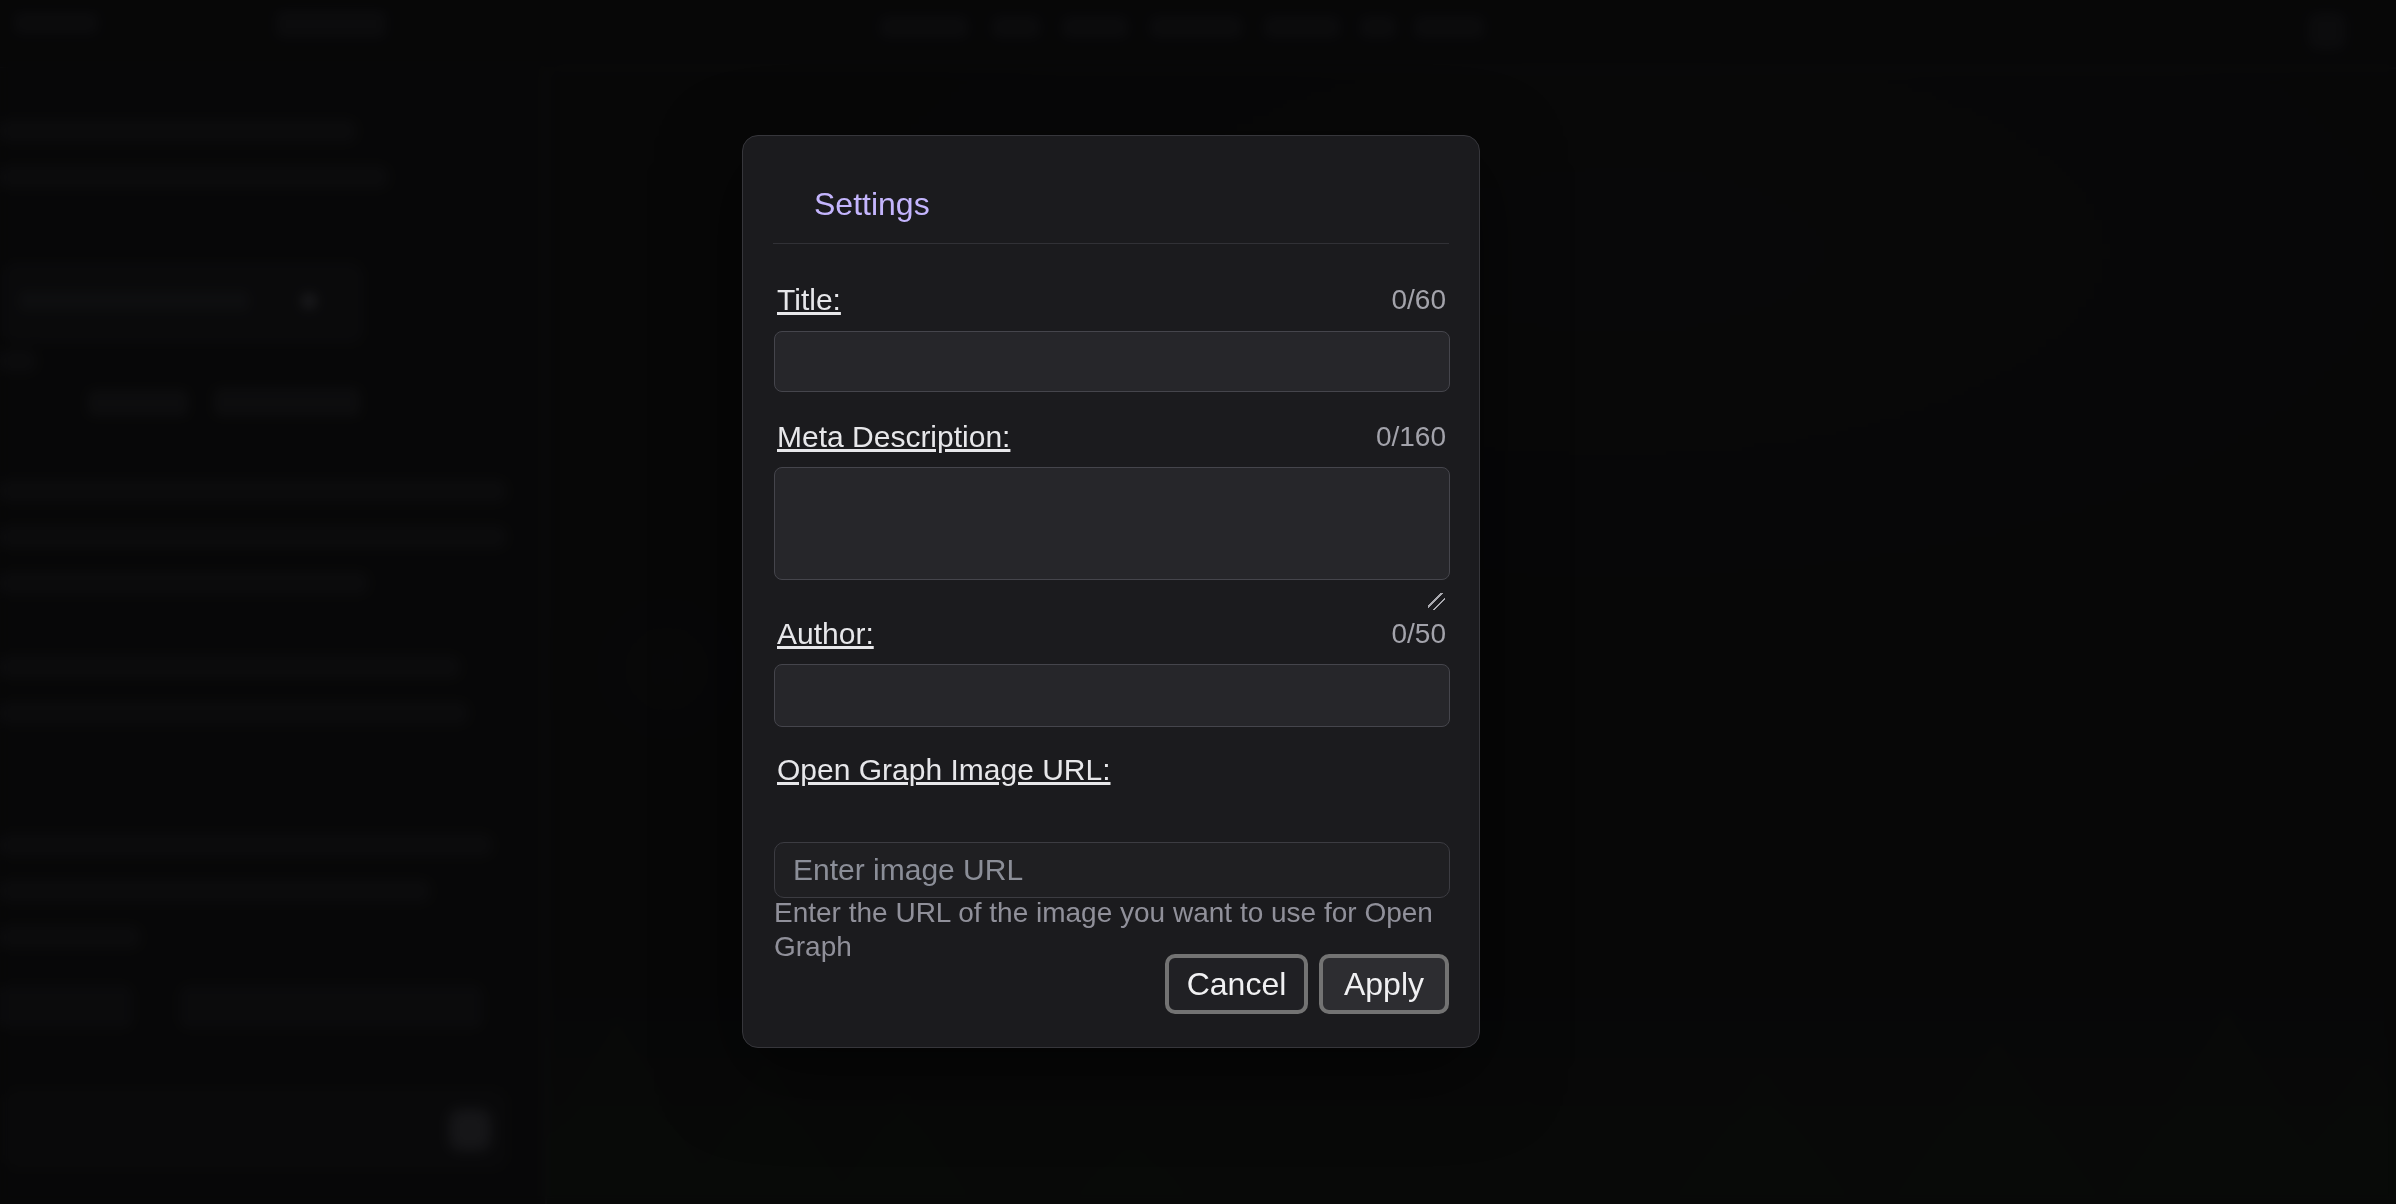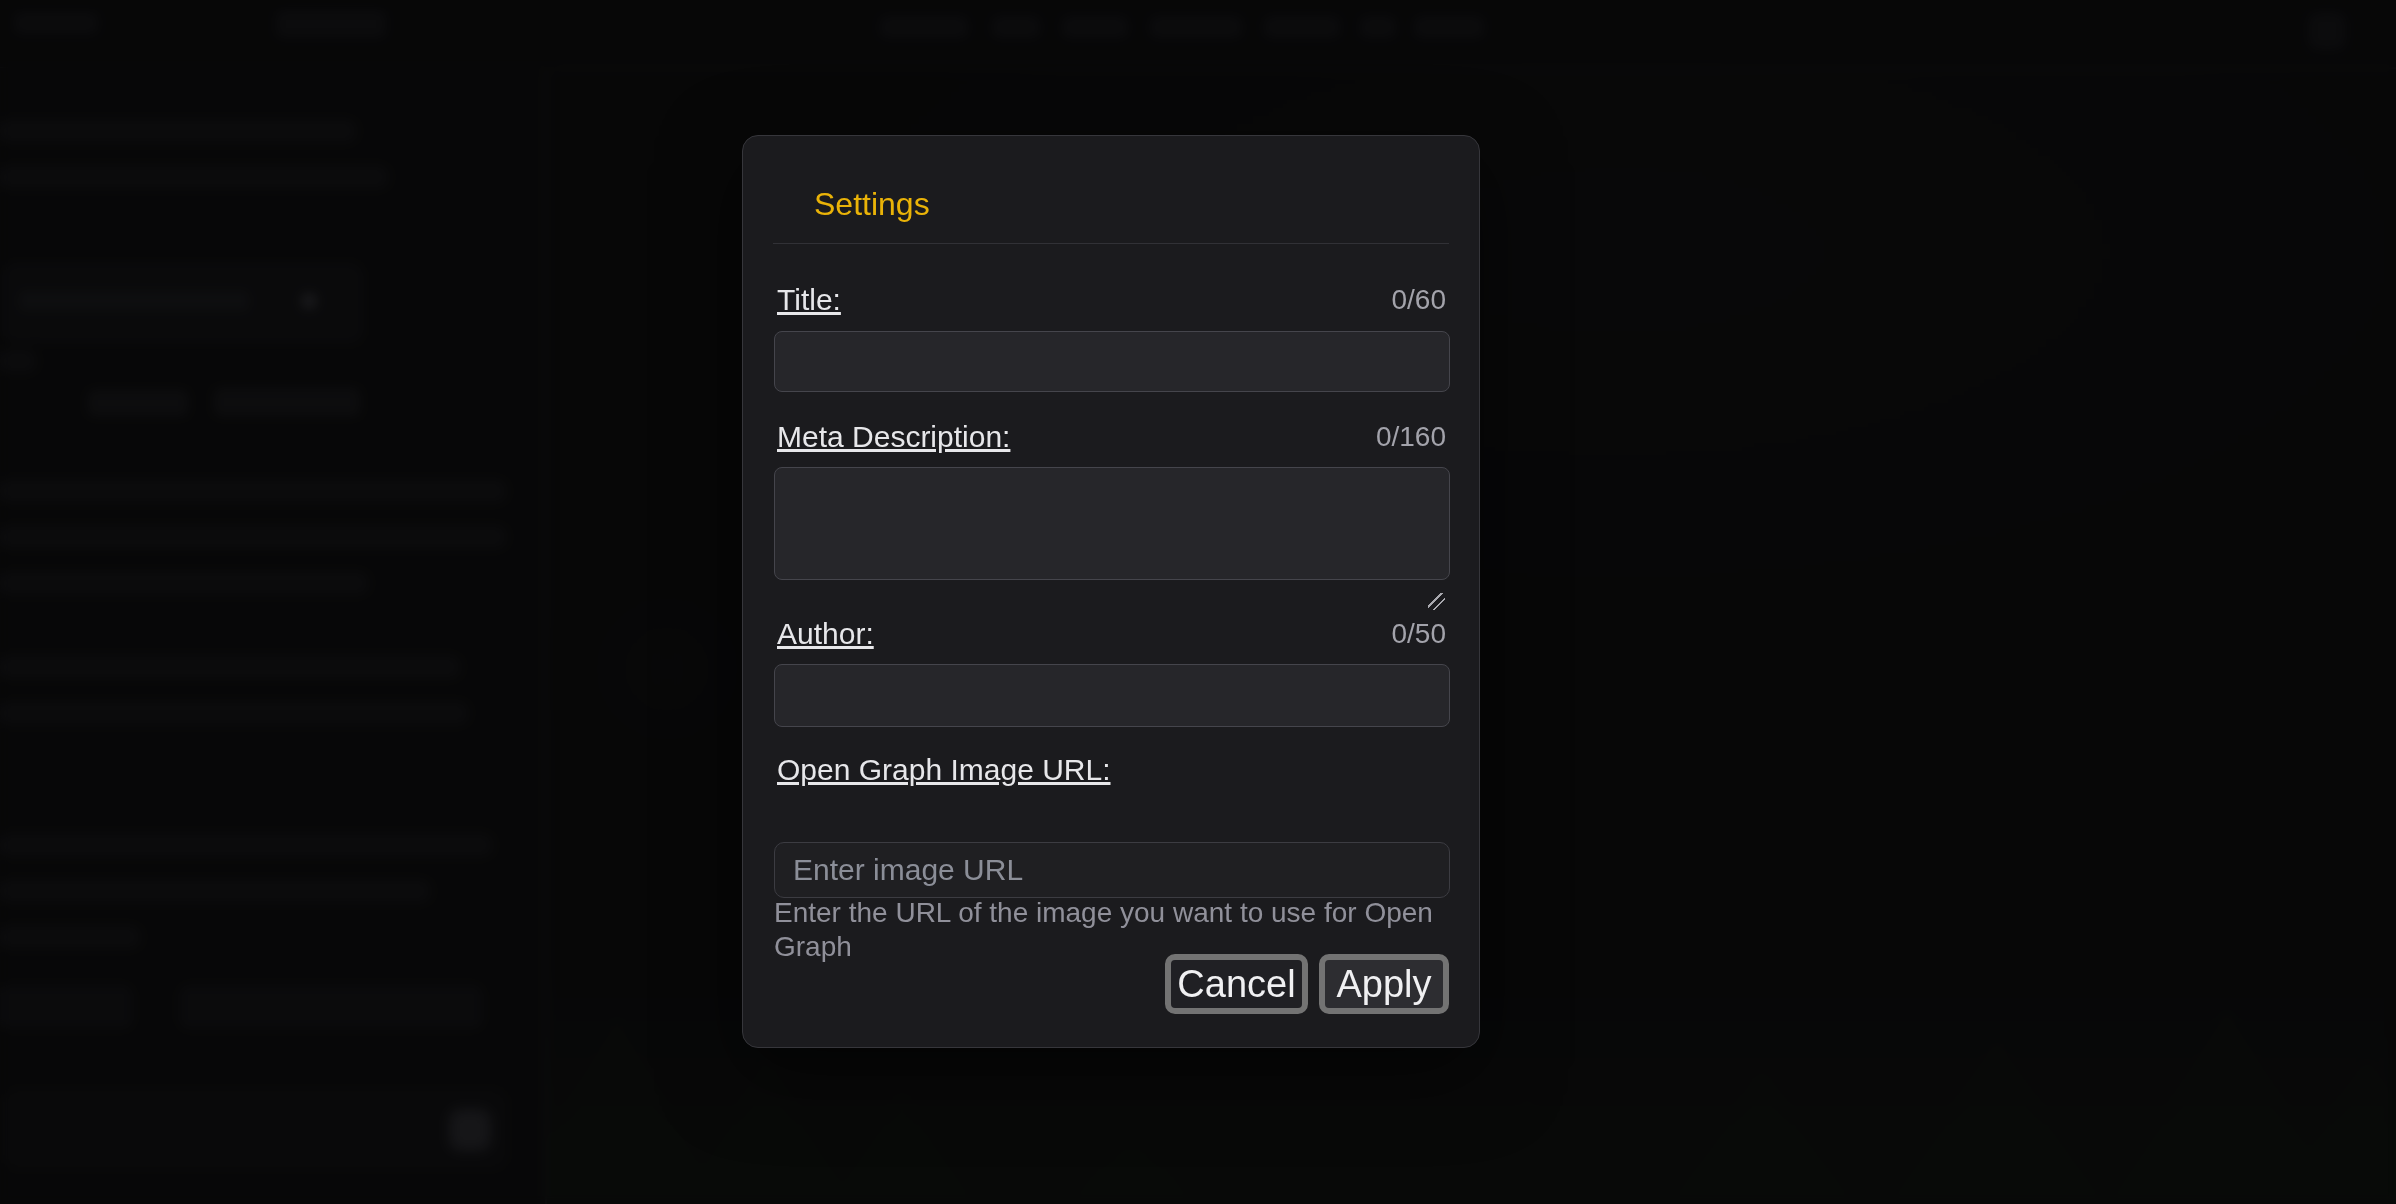--- a/index.html
+++ b/index.html
@@ -51,21 +51,21 @@
 
   
   .scrim { position:absolute; inset:0; background:rgba(5,5,6,.55); backdrop-filter:blur(5px); }
 
   
   .modal {
     position:absolute; left:742px; top:135px; width:738px; height:913px;
     background:#1b1b1e; border:1px solid #36363b; border-radius:16px;
     box-shadow:0 24px 80px rgba(0,0,0,.55);
   }
-  .modal-title { position:absolute; left:71px; top:48px; font-size:32px; line-height:40px; font-weight:500; color:#eab308; }
+  .modal-title { position:absolute; left:71px; top:48px; font-size:32px; line-height:40px; font-weight:500; color:#c4b5fd; }
   .modal-divider { position:absolute; left:30px; right:30px; top:107px; height:1px; background:#313136; }
 
   .field-label { position:absolute; left:34px; font-size:30px; line-height:36px; color:#e7e7ea;text-decoration:underline; }
   .field-counter { position:absolute; right:33px; font-size:28px; line-height:36px; color:#a3a3ab; }
 
   .tinput, .ttextarea {
     position:absolute; left:31px; width:676px;
     background:#26262a; border:1px solid #45454c; border-radius:8px;
     color:#e7e7ea; font-size:30px; font-family:inherit; padding:0 18px; outline:none;
   }
@@ -77,21 +77,21 @@
     position:absolute; width:17px; height:17px; right:34px; top:457px;
     background:linear-gradient(135deg, transparent 38%, #a9a9af 38%, #a9a9af 46%, transparent 46%,
                transparent 62%, #a9a9af 62%, #a9a9af 70%, transparent 70%);
     border-bottom-right-radius:6px; pointer-events:none;
   }
 
   .helper-text { position:absolute; left:31px; top:760px; font-size:28px; line-height:34px; color:#90909a; }
 
   .btn {
     position:absolute; top:818px; height:60px; border-radius:10px;
-    border:6px solid #737373; color:#f0f0f2; font-size:38px; font-family:inherit;
+    border:4px solid #737373; color:#f0f0f2; font-size:32px; font-family:inherit;
     display:flex; align-items:center; justify-content:center; cursor:pointer;
   }
   .btn-cancel { left:422px; width:143px; background:#202024; }
   .btn-apply { left:576px; width:130px; background:#2d2d31; }
 </style>
 </head>
 <body>
 
 <div class="backdrop">
 

